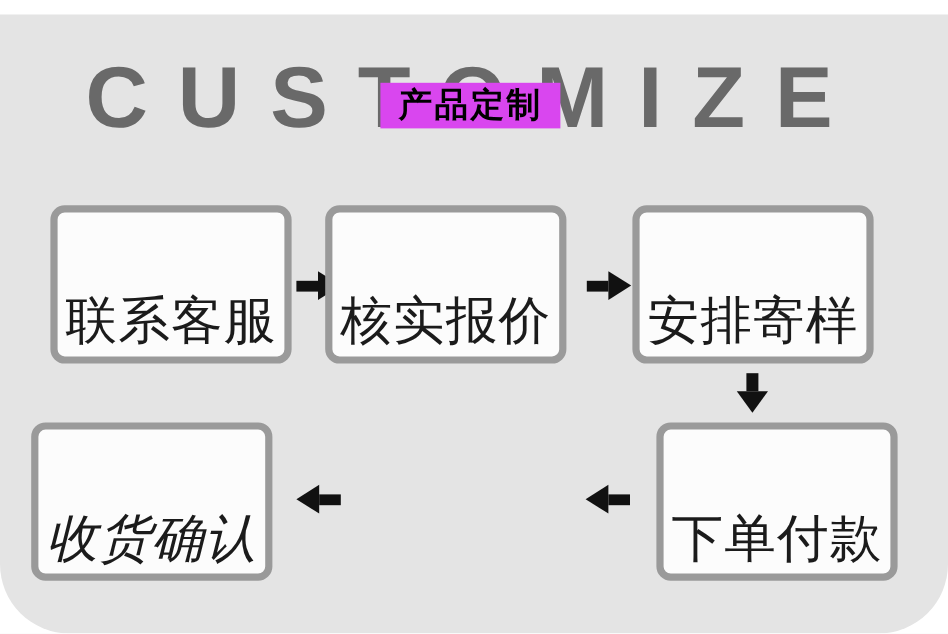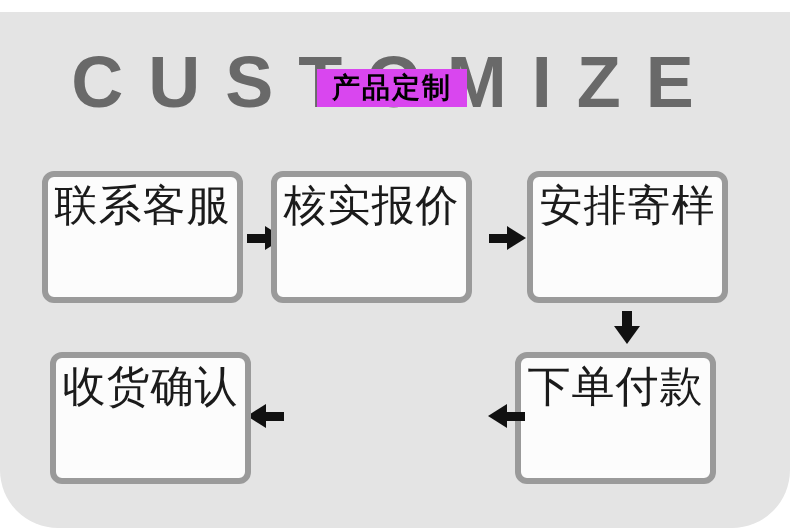--- a/index.html
+++ b/index.html
@@ -52,36 +52,36 @@
     white-space: nowrap;
   }
   .step-box {
     position: absolute;
     width: 201px;
     height: 132px;
     background: #fcfcfc;
     border: 6px solid #9a9a9a;
     border-radius: 12px;
     display: flex;
-    align-items: flex-start;
+    align-items: flex-end;
     justify-content: center;
   }
   .step-box span {
     font-family: "Liberation Serif", "DejaVu Serif", serif;
     font-size: 43px;
     color: #1b1b1b;
     letter-spacing: 1px;
     white-space: nowrap;
   }
   .pos-r1c1 { left: 42px;  top: 171px; }
   .pos-r1c2 { left: 271px; top: 171px; }
   .pos-r1c3 { left: 527px; top: 171px; }
-  .pos-r2c3 { left: 515px; top: 352px; }
+  .pos-r2c3 { left: 547px; top: 352px; }
   .pos-r2c2 { left: 285px; top: 352px; }
-  .pos-r2c1 { left: 50px;  top: 352px; }
+  .pos-r2c1 { left: 26px;  top: 352px; font-style: italic; }
 
   .arrow { position: absolute; display: flex; align-items: center; }
   .arrow .tail { background: #111111; }
   .arrow.right .tail, .arrow.left .tail { width: 18px; height: 9px; }
   .arrow.right .head {
     width: 0; height: 0;
     border-top: 12px solid transparent;
     border-bottom: 12px solid transparent;
     border-left: 19px solid #111111;
   }

